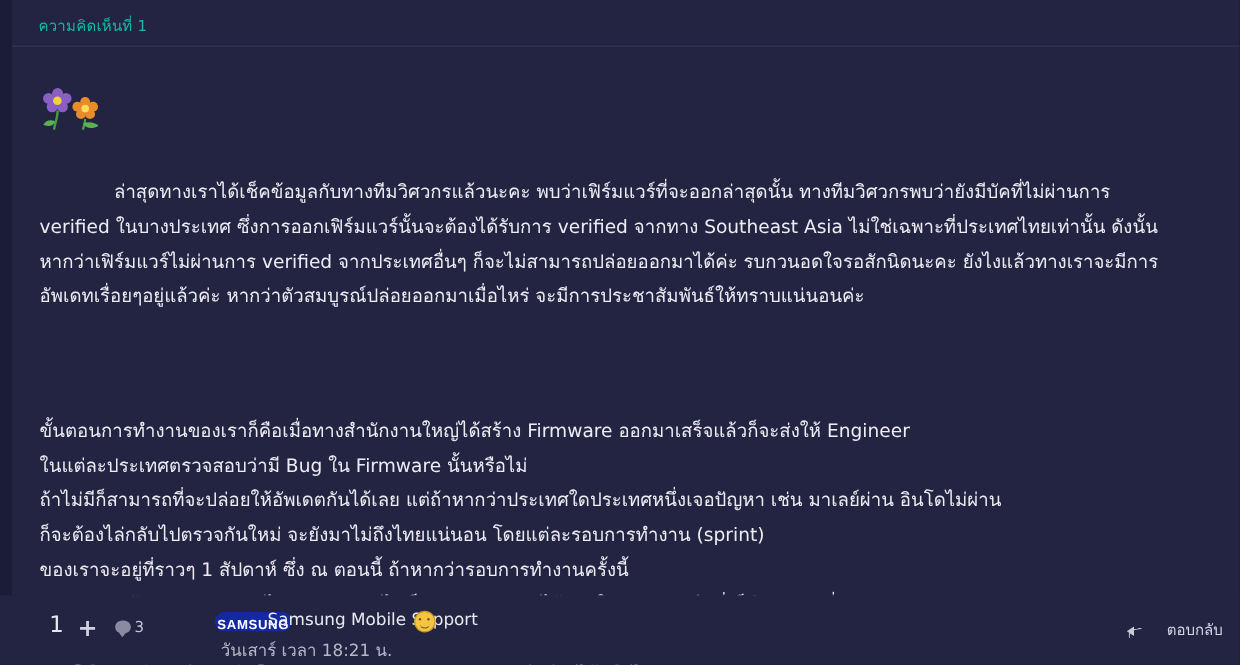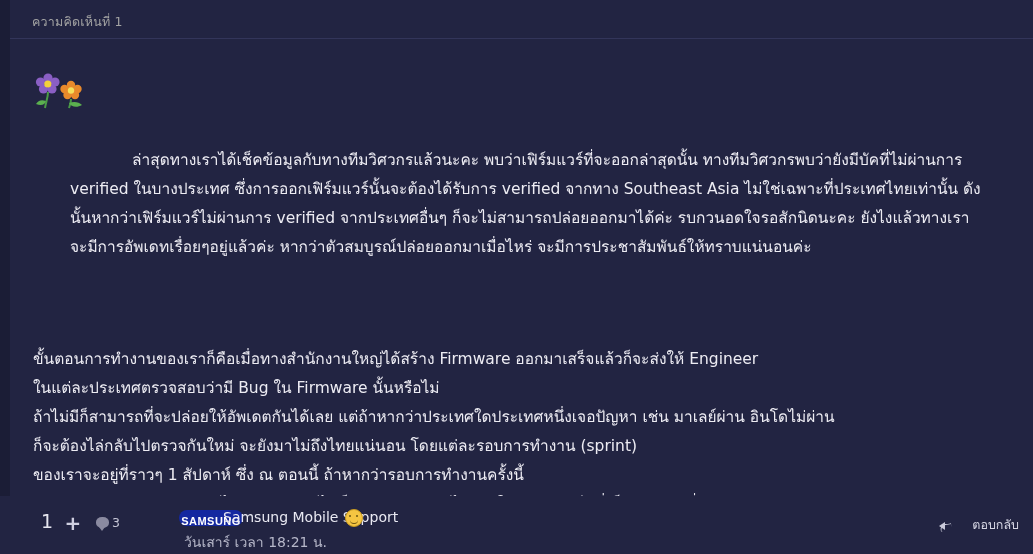--- a/index.html
+++ b/index.html
@@ -27,21 +27,21 @@
     position: absolute;
     left: 0; top: 0;
     width: 10px; height: 554px;
     background: #1b1d36;
   }
   .comment-header {
     position: absolute;
     left: 32px;
     top: 12px;
     font-size: 12.5px;
-    color: #a3a3a3;
+    color: #14b8a6;
     letter-spacing: 0.2px;
   }
   .divider {
     position: absolute;
     left: 10px;
     right: 0;
     top: 38px;
     height: 1px;
     background: #33355a;
   }
@@ -58,21 +58,20 @@
     left: 33px;
     top: 88px;
     width: 950px;
     font-size: 15.5px;
     line-height: 29px;
     color: #edecf3;
     white-space: pre-wrap;
   }
   .para-first {
     text-indent: 62px;
-    margin-left: 37px;
   }
   .para-block {
     margin-top: 25px;
     font-size: 15.5px;
     line-height: 29px;
     white-space: pre-wrap;
   }
   
   .footer {
     position: absolute;

